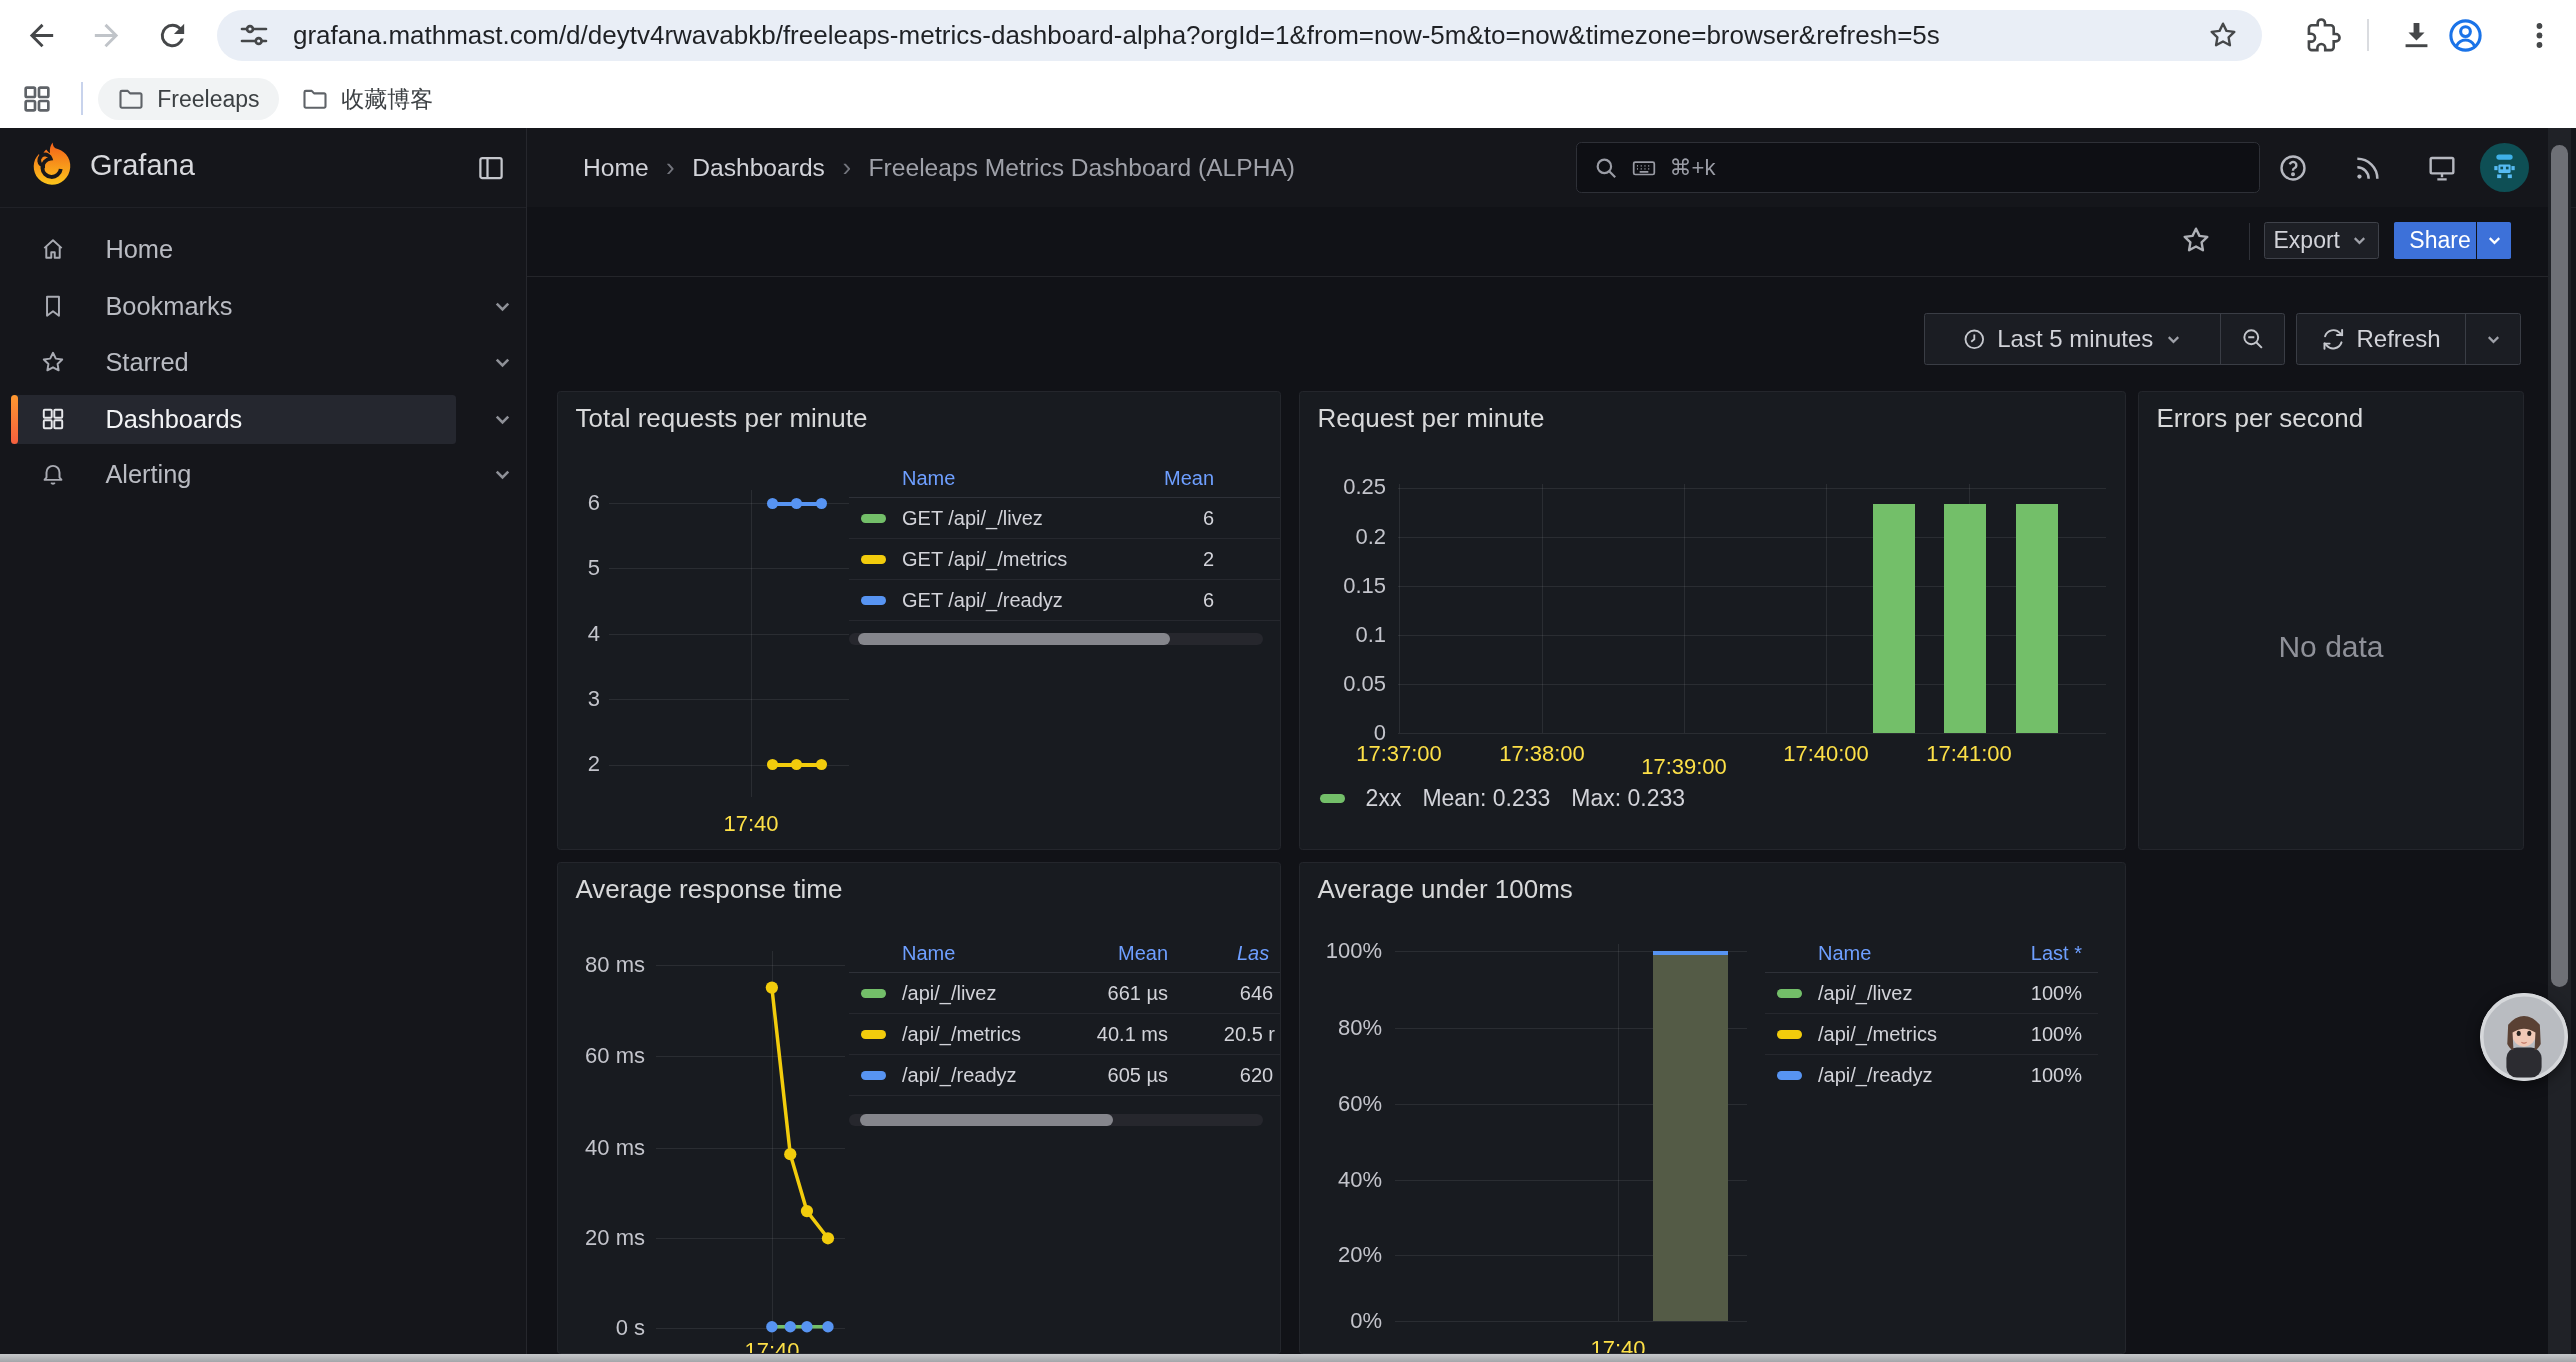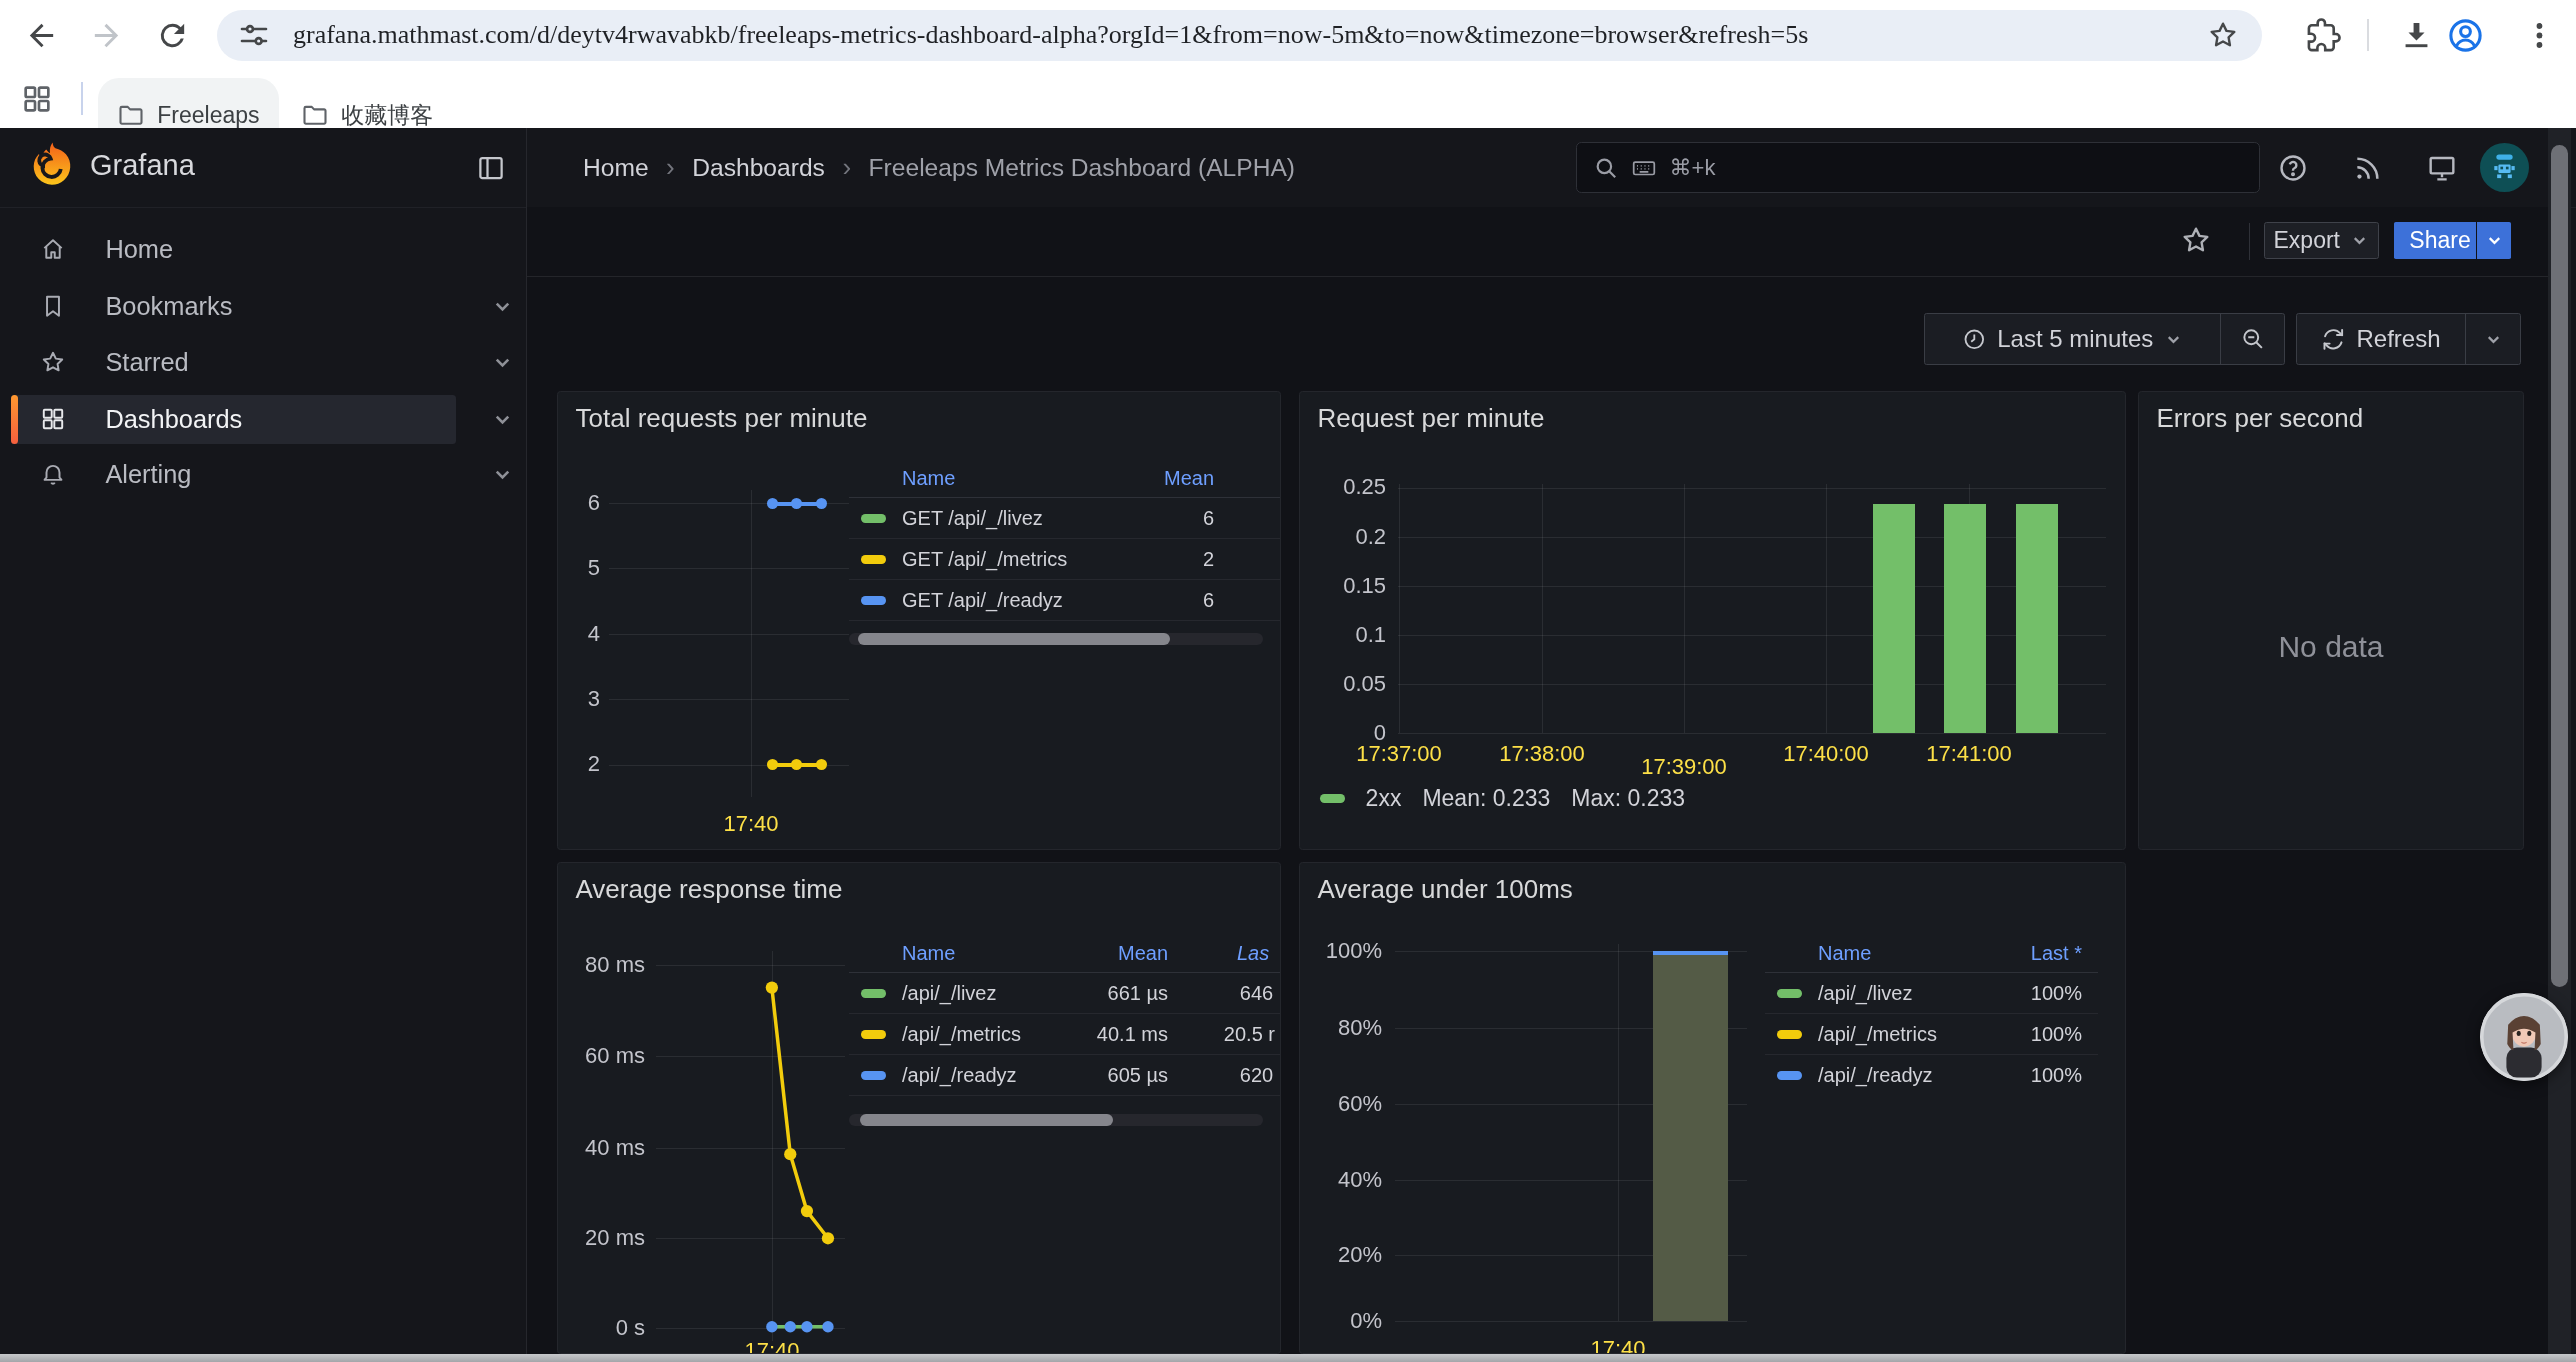--- a/index.html
+++ b/index.html
@@ -8,21 +8,21 @@
   .abs{position:absolute;}
   svg{display:block;}
 
   
   .btoolbar{position:absolute;left:0;top:0;width:2576px;height:70px;background:#ffffff;}
   .bicon{position:absolute;color:#454749;}
   .bicon.disabled{color:#c0c4c9;}
   .omnibox{position:absolute;left:217px;top:9.6px;width:2045px;height:51px;border-radius:25.4px;background:#e9eef6;display:flex;align-items:center;}
   .urltext{font-size:26px;color:#1f2125;white-space:nowrap;overflow:hidden;flex:1;}
   .bmbar{position:absolute;left:0;top:70px;width:2576px;height:58px;background:#ffffff;}
-  .chip{position:absolute;height:42px;top:8px;border-radius:21px;display:flex;align-items:center;gap:12.3px;padding:16px 19px;color:#3c4043;font-size:23px;}
+  .chip{position:absolute;height:42px;top:8px;border-radius:21px;display:flex;align-items:center;gap:12.3px;padding:0 19px;color:#3c4043;font-size:23px;}
   .vline-l{position:absolute;width:1.8px;background:#dadce0;}
 
   
   .grafana{position:absolute;left:0;top:128px;width:2576px;height:1226px;background:#15161b;color:#ccccdc;}
   .gf-header{position:absolute;left:0;top:0;width:2576px;height:79px;border-bottom:0.9px solid #202127;}
   .vdivider{position:absolute;left:526px;top:0;width:0.9px;height:1226px;background:#26272d;}
   .brand{position:absolute;left:90px;top:21px;font-size:29px;font-weight:500;color:#d8d9dd;}
   .crumbs{position:absolute;left:583px;top:0;height:79px;display:flex;align-items:center;gap:17.5px;font-size:24.6px;}
   .crumb{color:#d2d3d9;}
   .crumb.current{color:#9fa1a9;}
@@ -105,21 +105,21 @@
     </div>
 
     <div class="omnibox">
       <div style="margin-left:21px;color:#454749;">
         <svg width="32" height="32" viewBox="0 0 24 24" fill="none" stroke="currentColor" stroke-width="2" stroke-linecap="round">
             <circle cx="9" cy="7.5" r="2.2"></circle>
             <path d="M3 7.5h3.6M11.4 7.5H21M3 16.5h9.4M17.8 16.5H21"></path>
             <circle cx="15.5" cy="16.5" r="2.2"></circle>
           </svg>
       </div>
-      <div class="urltext" style="margin-left:23px;font-family:Liberation Serif, serif;">grafana.mathmast.com/d/deytv4rwavabkb/freeleaps-metrics-dashboard-alpha?orgId=1&amp;from=now-5m&amp;to=now&amp;timezone=browser&amp;refresh=5s</div>
+      <div class="urltext" style="margin-left:23px;">grafana.mathmast.com/d/deytv4rwavabkb/freeleaps-metrics-dashboard-alpha?orgId=1&amp;from=now-5m&amp;to=now&amp;timezone=browser&amp;refresh=5s</div>
       <div style="margin-right:23px;color:#454749;">
         <svg width="32" height="32" viewBox="0 0 24 24" fill="none" stroke="currentColor" stroke-width="1.8" stroke-linejoin="round">
             <path d="M12 3.5l2.6 5.4 5.9.8-4.3 4.1 1 5.9-5.2-2.8-5.2 2.8 1-5.9-4.3-4.1 5.9-.8z"></path>
           </svg>
       </div>
     </div>
 
     <div class="bicon" style="left:2306px;top:17.5px;">
       <svg width="35" height="35" viewBox="0 0 24 24" fill="none" stroke="currentColor" stroke-width="1.8">
           <path d="M20.5 11H19V7c0-1.1-.9-2-2-2h-4V3.5a2.5 2.5 0 0 0-5 0V5H4c-1.1 0-2 .9-2 2v3.8h1.5a2.7 2.7 0 0 1 0 5.4H2V20c0 1.1.9 2 2 2h3.8v-1.5a2.7 2.7 0 0 1 5.4 0V22H17c1.1 0 2-.9 2-2v-4h1.5a2.5 2.5 0 0 0 0-5z"></path>

